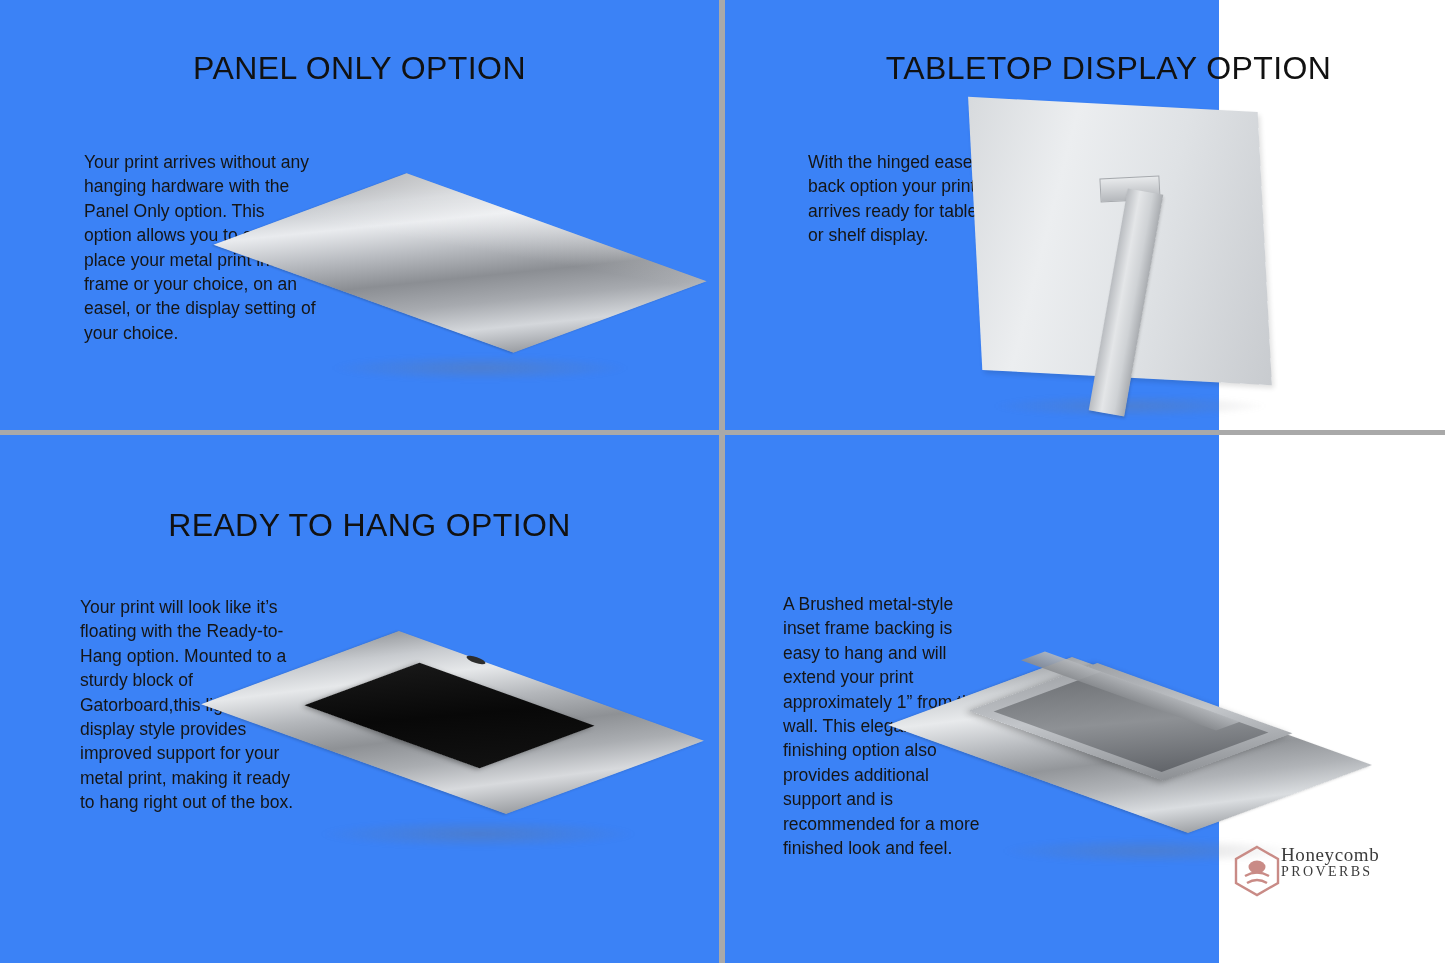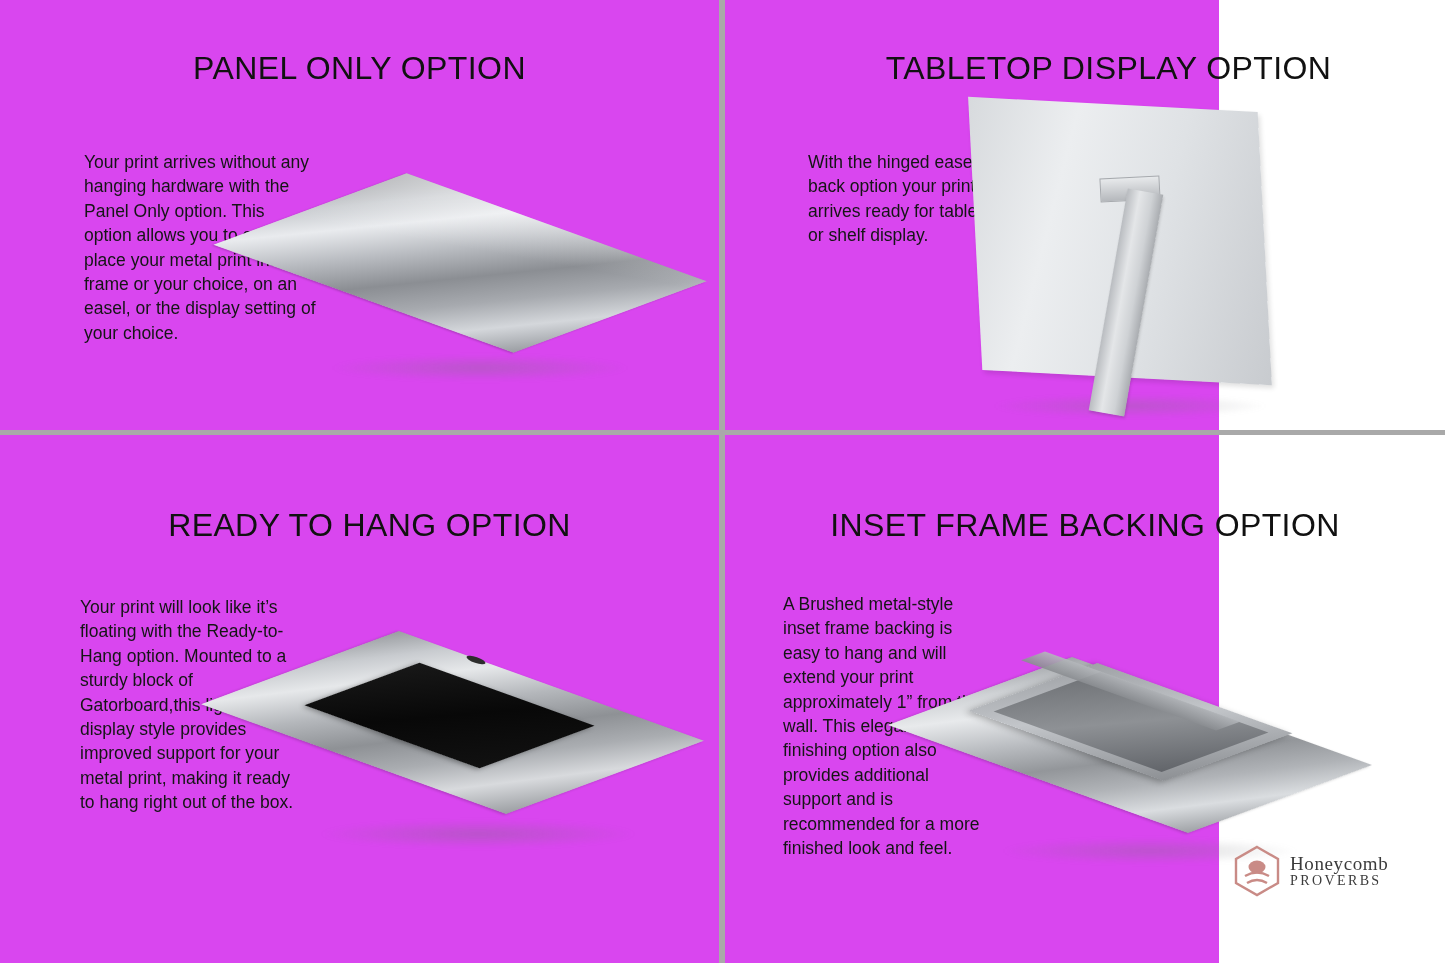--- a/index.html
+++ b/index.html
@@ -13,21 +13,21 @@
     font-family: "Liberation Sans", sans-serif;
     color: #1a1a1a;
     overflow: hidden;
     position: relative;
   }
 
   .sheet {
     position: relative;
     width: 1219px;
     height: 963px;
-    background: #d946ef;
+    background: #3b82f6;
   }
 
   
   .divider-v {
     position: absolute;
     left: 719px;
     top: 0;
     width: 6px;
     height: 963px;
     background: #a9a9a9;
@@ -281,22 +281,20 @@
     background: radial-gradient(ellipse at center, rgba(118,118,123,0.28) 0%, rgba(255,255,255,0) 70%);
     filter: blur(2px);
   }
 
   
   .logo {
     position: absolute;
     left: 1233px;
     top: 845px;
     display: flex;
-    align-items: center;
-    gap: 9px;
   }
   .logo-mark { width: 48px; height: 52px; flex: none; }
   .logo-text {
     display: flex;
     flex-direction: column;
     line-height: 1.04;
   }
   .logo-top {
     font-size: 19px;
     letter-spacing: 0.6px;
@@ -345,23 +343,20 @@
   </div>
   <div class="body-text txt-bl">Your print will look like it’s floating with the Ready-to-Hang option. Mounted to a sturdy block of Gatorboard,this light-weight display style provides improved support for your metal print, making it ready to hang right out of the box.</div>
 
   <div class="art ready-hang">
     <div class="rh-shadow"></div>
     <div class="rh-plate"></div>
     <div class="rh-block"></div>
     <div class="rh-notch"></div>
   </div>
 
-  <div class="quad q-br">
-    <div class="quad-title">INSET FRAME BACKING OPTION</div>
-  </div>
   <div class="body-text txt-br">A Brushed metal-style inset frame backing is easy to hang and will extend your print approximately 1” from the wall. This elegant finishing option also provides additional support and is recommended for a more finished look and feel.</div>
 
   <div class="art inset-frame">
     <div class="if-shadow"></div>
     <div class="if-plate"></div>
     <div class="if-box-outer"></div>
     <div class="if-box-inner"></div>
     <div class="if-wall"></div>
   </div>
 

